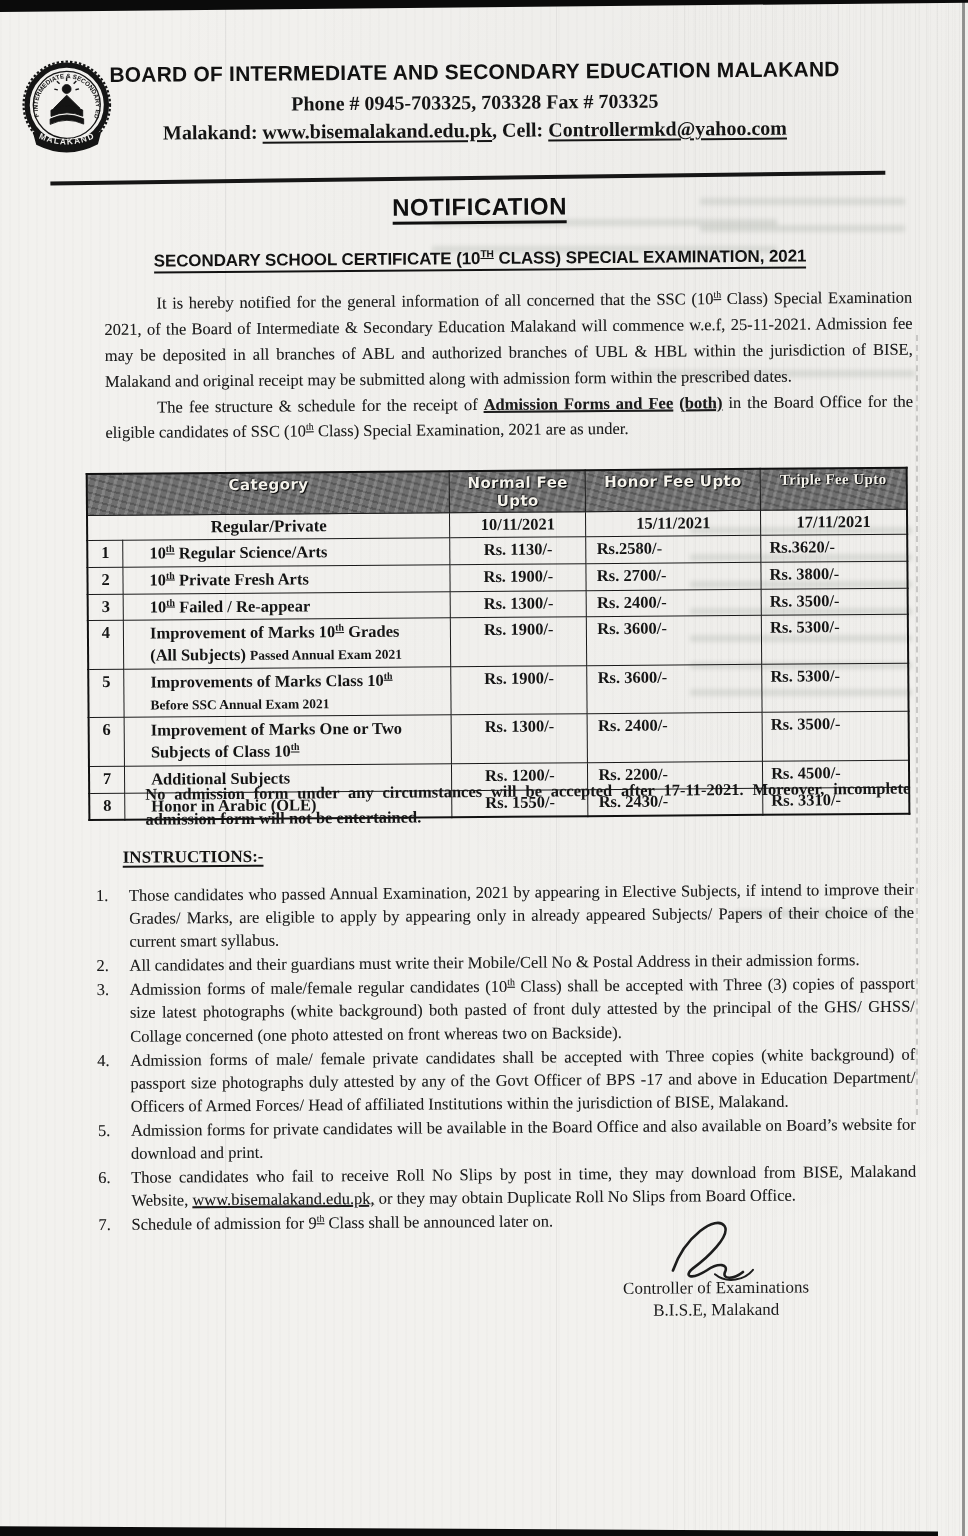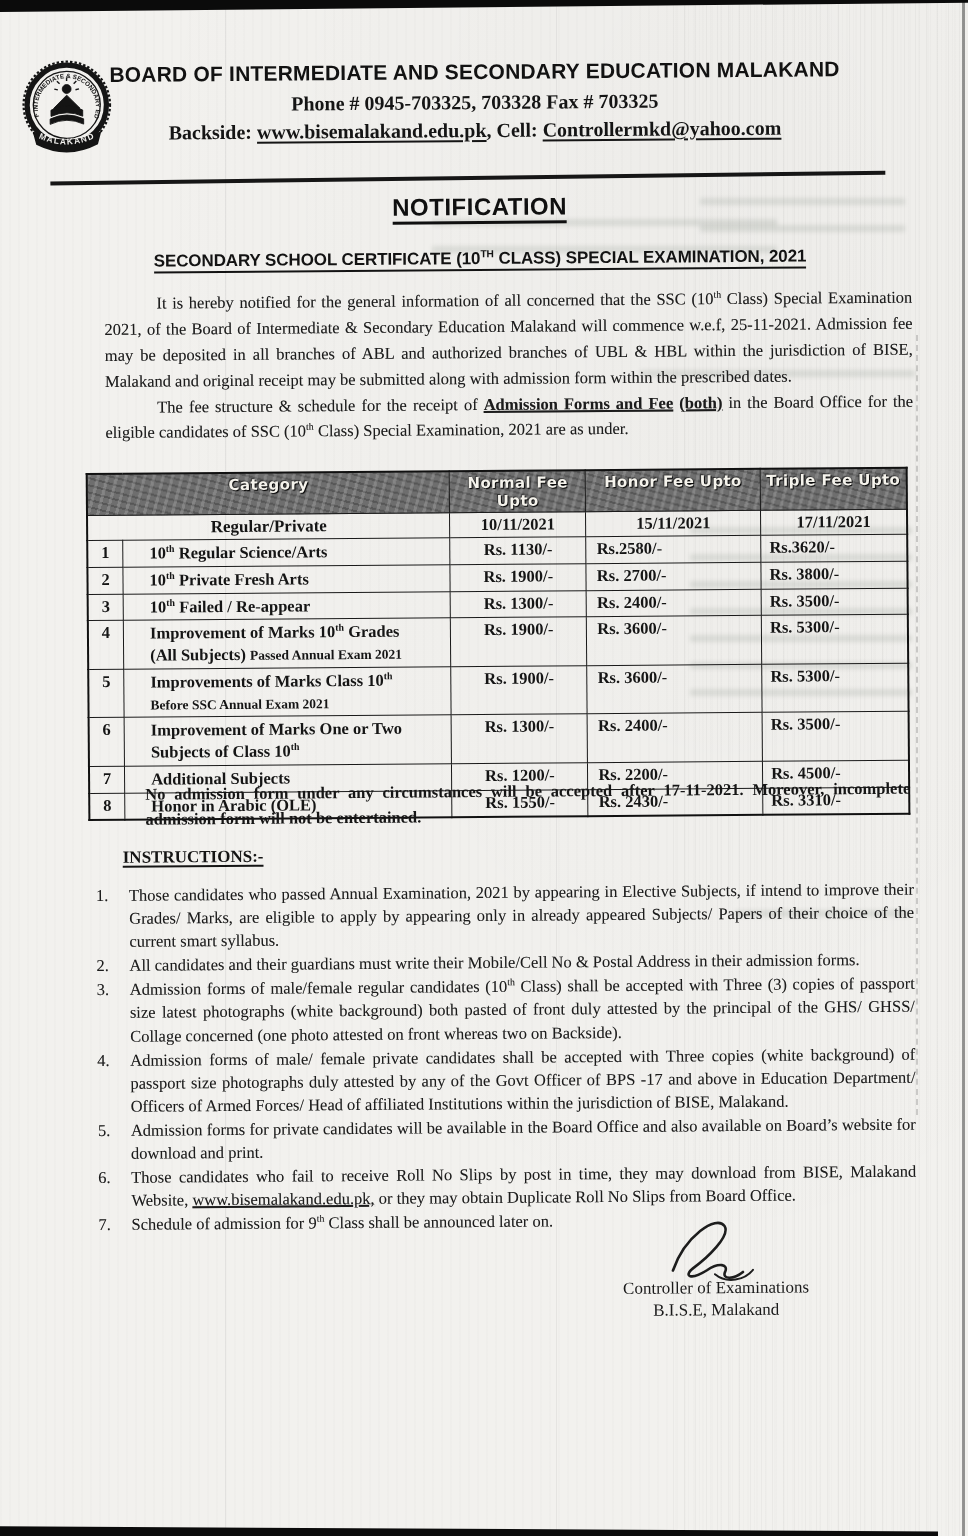--- a/index.html
+++ b/index.html
@@ -22,21 +22,21 @@
   .divider{position:absolute;left:55px;top:176px;width:835px;height:3.5px;background:#161616;
     transform:rotate(-0.28deg);}
 
   
   .title-row{position:absolute;left:0;top:193px;width:100%;text-align:center;}
   .title{font-family:"Liberation Sans", sans-serif;font-size:24px;font-weight:bold;
     letter-spacing:0.5px;color:#101010;border-bottom:3px solid #101010;padding-bottom:1px;}
   .subtitle-row{position:absolute;left:0;top:249px;width:100%;text-align:center;}
   .subtitle{font-family:"Liberation Sans", sans-serif;font-size:17px;font-weight:bold;
     color:#131313;border-bottom:2px solid #131313;padding-bottom:1px;letter-spacing:-0.1px;}
-  sup{font-size:0.6em;vertical-align:super;line-height:0;}
+  sup{font-size:0.6em;vertical-align:super;line-height:0;text-decoration:underline;}
 
   
   .intro{position:absolute;left:108px;top:288px;width:808px;font-size:16.5px;line-height:1.57;
     text-align:justify;color:#1c1c1c;text-shadow:0 0 0.4px rgba(20,20,20,0.35);}
   .intro p{margin:0;text-indent:52px;}
   .bold-u{font-weight:bold;text-decoration:underline;text-decoration-thickness:1.8px;}
 
   
   .fee-table{position:absolute;left:88px;top:470px;width:822px;border-collapse:collapse;
     font-size:16.5px;font-weight:bold;color:#151515;}
@@ -130,40 +130,40 @@
       <path d="M13,84 Q52,103 91,84 L87,99 Q52,117 17,99 Z" fill="#141414"></path>
       <path id="bandpath" d="M21,92 Q52,106 83,92" fill="none"></path>
       <text font-family="Liberation Sans, sans-serif" font-size="9.5" font-weight="bold" fill="#f2f1ee" letter-spacing="1.5">
         <textPath href="#bandpath" startOffset="50%" text-anchor="middle">MALAKAND</textPath>
       </text>
     </svg>
 
     <div class="header-text">
       <div class="org-name">BOARD OF INTERMEDIATE AND SECONDARY EDUCATION MALAKAND</div>
       <div class="phone-line">Phone # 0945-703325, 703328 Fax # 703325</div>
-      <div class="website-line"><span>Backside: </span><span class="u-strong">www.bisemalakand.edu.pk</span><span>, Cell: </span><span class="u-strong">Controllermkd@yahoo.com</span></div>
+      <div class="website-line"><span>Malakand: </span><span class="u-strong">www.bisemalakand.edu.pk</span><span>, Cell: </span><span class="u-strong">Controllermkd@yahoo.com</span></div>
     </div>
 
     <div class="divider"></div>
 
     <div class="title-row"><span class="title">NOTIFICATION</span></div>
     <div class="subtitle-row"><span class="subtitle"><span>SECONDARY SCHOOL CERTIFICATE (10</span><sup>TH</sup><span> CLASS) SPECIAL EXAMINATION, 2021</span></span></div>
 
     <div class="intro">
       <p><span>It is hereby notified for the general information of all concerned that the SSC (10</span><sup>th</sup><span> Class) Special Examination 2021, of the Board of Intermediate &amp; Secondary Education Malakand will commence w.e.f, 25-11-2021. Admission fee may be deposited in all branches of ABL and authorized branches of UBL &amp; HBL within the jurisdiction of BISE, Malakand and original receipt may be submitted along with admission form within the prescribed dates.</span></p>
       <p><span>The fee structure &amp; schedule for the receipt of </span><span class="bold-u">Admission Forms and Fee</span><span> </span><span class="bold-u">(both)</span><span> in the Board Office for the eligible candidates of SSC (10</span><sup>th</sup><span> Class) Special Examination, 2021 are as under.</span></p>
     </div>
 
     <table class="fee-table">
       <tbody>
           <tr>
         <th class="th-dark" colspan="2">Category</th>
         <th class="th-dark" style="width:142px;">Normal Fee Upto</th>
         <th class="th-dark" style="width:175px;">Honor Fee Upto</th>
-        <th class="th-dark" style="width:145px;">Triple Fee Upto</th>
+        <th class="th-dark" style="width:145px;font-family:Liberation Serif, serif;">Triple Fee Upto</th>
       </tr>
       <tr>
         <td class="td-rp" colspan="2">Regular/Private</td>
         <td class="td-date">10/11/2021</td>
         <td class="td-date">15/11/2021</td>
         <td class="td-date">17/11/2021</td>
       </tr>
       <tr>
         <td class="td-num">1</td>
         <td class="td-cat"><span>10</span><sup>th</sup><span> Regular Science/Arts</span><span class="cat-line2"><span></span><span class="cat-small"></span></span></td>

